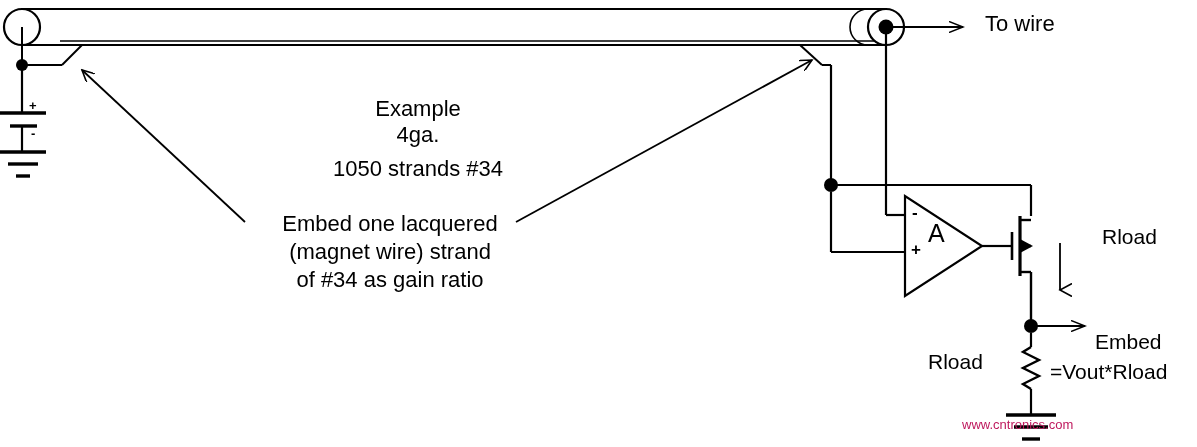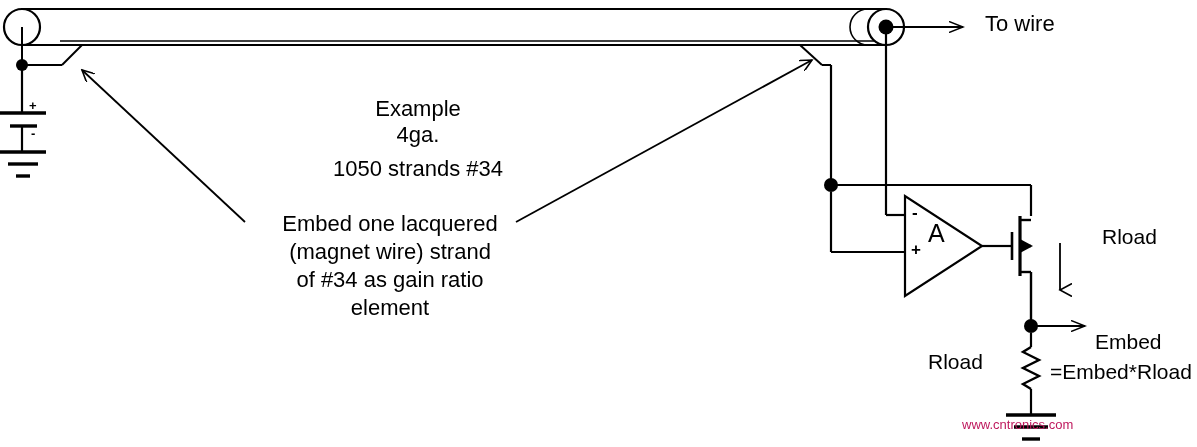--- a/index.html
+++ b/index.html
@@ -188,30 +188,29 @@
     </g>
   </svg>
 
   <div class="lbl lbl-center t-22" style="left:328px; top:96px; width:180px;">Example</div>
   <div class="lbl lbl-center t-22" style="left:328px; top:122px; width:180px;">4ga.</div>
   <div class="lbl lbl-center t-22" style="left:298px; top:148px; width:240px;margin-top:8px;">1050 strands #34</div>
 
   <div class="lbl lbl-center t-22" style="left:240px; top:211px; width:300px;">Embed one lacquered</div>
   <div class="lbl lbl-center t-22" style="left:240px; top:239px; width:300px;">(magnet wire) strand</div>
   <div class="lbl lbl-center t-22" style="left:240px; top:267px; width:300px;">of #34 as gain ratio</div>
-  <div class="lbl lbl-center t-22" style="left:240px; top:295px; width:300px;">element</div>
 
   <div class="lbl lbl-left t-22" style="left:985px; top:11px;">To wire</div>
 
   <div class="lbl lbl-left t-21" style="left:1102px; top:225px;">Rload</div>
 
   <div class="lbl lbl-left t-21" style="left:928px; top:350px;">Rload</div>
 
   <div class="lbl lbl-left t-21" style="left:1095px; top:330px;">Embed</div>
-  <div class="lbl lbl-left t-21" style="left:1050px; top:360px;">=Embed*Rload</div>
+  <div class="lbl lbl-left t-21" style="left:1050px; top:360px;">=Vout*Rload</div>
 
   <div class="opamp-letter" style="left:928px; top:219px;">A</div>
   <div class="sign" style="left:912px; top:203px;">-</div>
   <div class="sign" style="left:911px; top:240px;">+</div>
 
   <div class="batt-sign" style="left:29px; top:98px;">+</div>
   <div class="batt-sign" style="left:31px; top:126px;">-</div>
 
   <div id="watermark" style="left:962px; top:417px;">www.cntronics.com</div>
 

